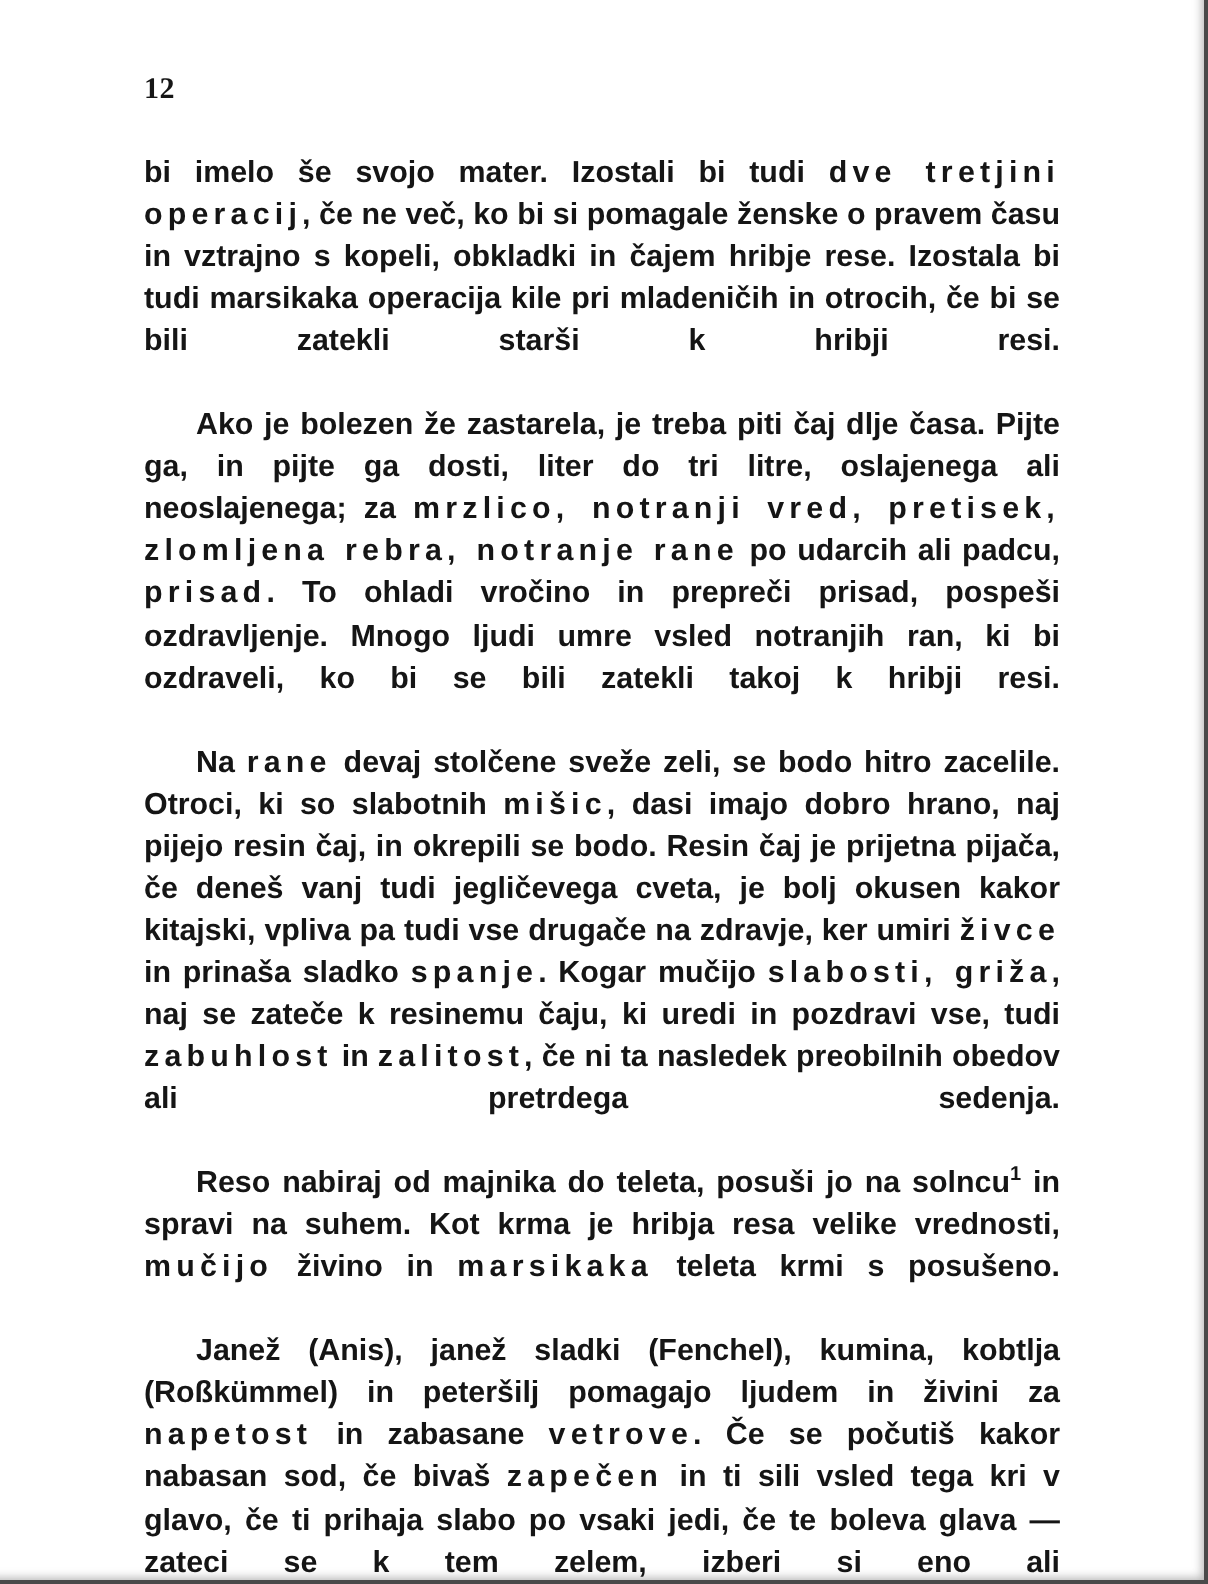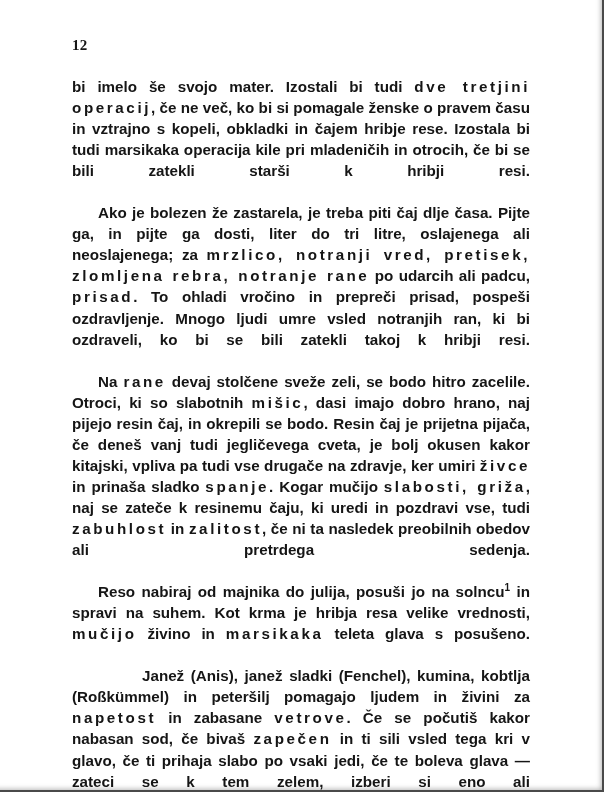--- a/index.html
+++ b/index.html
@@ -50,21 +50,20 @@
     text-align: justify;
   }
   .para.first {
     text-indent: 0;
   }
   .sp {
     letter-spacing: 2.6px;
   }
   .bold {
     font-weight: 800;
-    margin-left: 44px;
   }
   .fn-marker {
     font-size: 10px;
     vertical-align: super;
     line-height: 0;
     letter-spacing: 0;
     font-weight: 600;
   }
   .footnote-wrap {
     margin-top: 8px;
@@ -102,21 +101,21 @@
 
 <div class="page">
   <div class="content">
 
     <div class="folio">12</div>
 
     <div class="body-block">
       <p class="para first" style="text-indent: 0px;"><span>bi imelo še svojo mater. Izostali bi tudi </span><span class="sp">dve tretjini operacij</span><span>, če ne več, ko bi si pomagale ženske o pravem času in vztrajno s kopeli, obkladki in čajem hribje rese. Izostala bi tudi marsikaka operacija kile pri mladeničih in otrocih, če bi se bili zatekli starši k hribji resi.</span></p>
       <p class="para"><span>Ako je bolezen že zastarela, je treba piti čaj dlje časa. Pijte ga, in pijte ga dosti, liter do tri litre, oslajenega ali neoslajenega; za </span><span class="sp">mrzlico, notranji vred, pretisek, zlomljena rebra, notranje rane</span><span> po udarcih ali padcu, </span><span class="sp">prisad</span><span>. To ohladi vročino in prepreči prisad, pospeši ozdravljenje. Mnogo ljudi umre vsled notranjih ran, ki bi ozdraveli, ko bi se bili zatekli takoj k hribji resi.</span></p>
       <p class="para"><span>Na </span><span class="sp">rane</span><span> devaj stolčene sveže zeli, se bodo hitro zacelile. Otroci, ki so slabotnih </span><span class="sp">mišic</span><span>, dasi imajo dobro hrano, naj pijejo resin čaj, in okrepili se bodo. Resin čaj je prijetna pijača, če deneš vanj tudi jegličevega cveta, je bolj okusen kakor kitajski, vpliva pa tudi vse drugače na zdravje, ker umiri </span><span class="sp">živce</span><span> in prinaša sladko </span><span class="sp">spanje</span><span>. Kogar mučijo </span><span class="sp">slabosti, griža</span><span>, naj se zateče k resinemu čaju, ki uredi in pozdravi vse, tudi </span><span class="sp">zabuhlost</span><span> in </span><span class="sp">zalitost</span><span>, če ni ta nasledek preobilnih obedov ali pretrdega sedenja.</span></p>
-      <p class="para"><span>Reso nabiraj od majnika do julija, posuši jo na solncu</span><sup class="fn-marker">1</sup><span> in spravi na suhem. Kot krma je hribja resa velike vrednosti, </span><span class="sp">mučijo</span><span> živino in </span><span class="sp">marsikaka</span><span> teleta glava s posušeno.</span></p>
+      <p class="para"><span>Reso nabiraj od majnika do teleta, posuši jo na solncu</span><sup class="fn-marker">1</sup><span> in spravi na suhem. Kot krma je hribja resa velike vrednosti, </span><span class="sp">mučijo</span><span> živino in </span><span class="sp">marsikaka</span><span> teleta krmi s posušeno.</span></p>
       <p class="para"><span class="bold">Janež</span><span> (Anis), janež sladki (Fenchel), kumina, kobtlja (Roßkümmel) in peteršilj pomagajo ljudem in živini za </span><span class="sp">napetost</span><span> in zabasane </span><span class="sp">vetrove</span><span>. Če se počutiš kakor nabasan sod, če bivaš </span><span class="sp">zapečen</span><span> in ti sili vsled tega kri v glavo, če ti prihaja slabo po vsaki jedi, če te boleva glava — zateci se k tem zelem, izberi si eno ali</span></p>
     </div>
 
     <div class="footnote-wrap">
       <div class="fn-rule"></div>
     </div>
 
   </div>
 </div>
 

